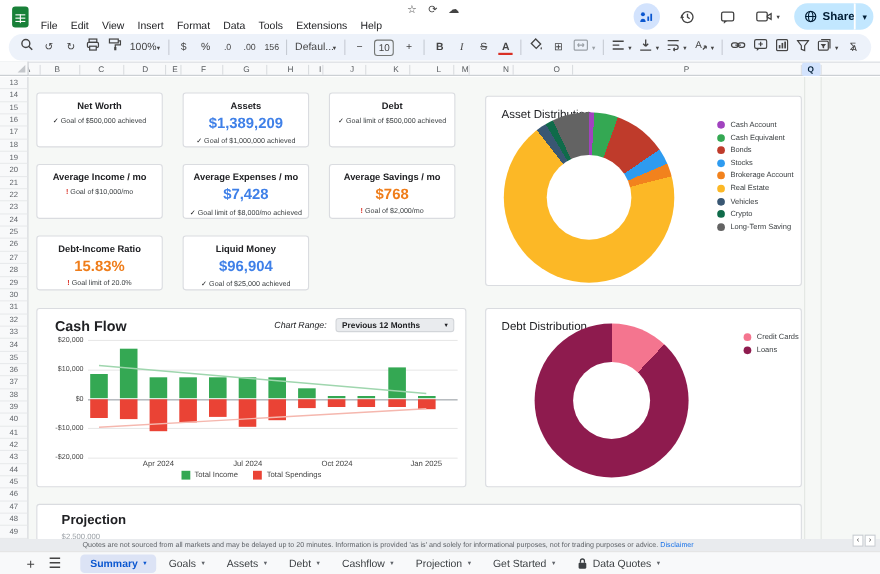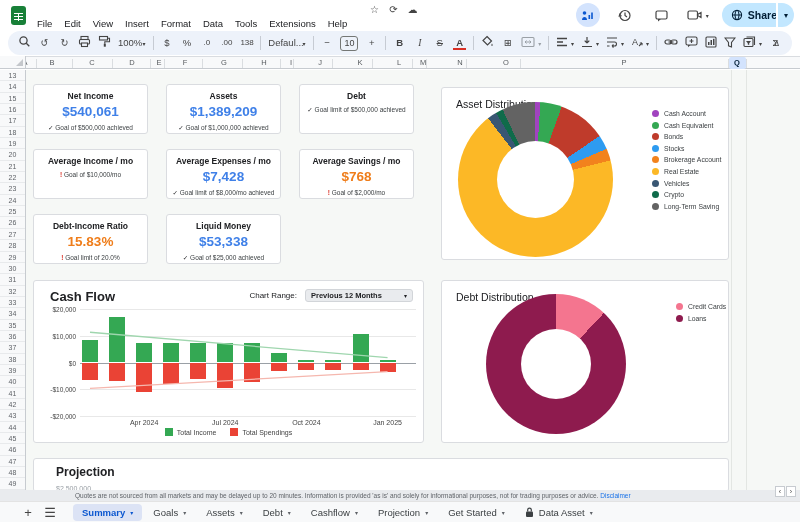--- a/index.html
+++ b/index.html
@@ -67,21 +67,21 @@
 
   .donut { position:absolute; border-radius:50%; }
   .donut-hole { position:absolute; background:#fff; border-radius:50%; }
   .legend { position:absolute; }
   .legend-item { display:flex; align-items:center; margin-bottom:4.6px; }
   .legend-dot { width:7px; height:7px; border-radius:50%; margin-right:5px; flex:none; }
   .legend-label { font-size:6.8px; color:#3c4043; white-space:nowrap; }
 
   
   .range-row { position:absolute; right:10px; top:8px; display:flex; align-items:center; gap:8px; }
-  .range-label { font-size:8px; color:#202124; }
+  .range-label { font-size:8px; color:#202124;font-style:italic; }
   .range-dd { width:108px; height:13px; background:#e9ebee; border:1px solid #d2d5d9; border-radius:3px;
               display:flex; align-items:center; justify-content:space-between; padding:0 5px; }
   .range-dd .val { font-size:7.5px; color:#202124; font-weight:bold; }
   .range-dd .caret { font-size:6px; color:#202124; }
   .gridline { position:absolute; height:1px; background:#e8e8e8; left:46px; width:336px; }
   .gridline.zero { background:#9aa0a6; }
   .ytick { position:absolute; width:40px; text-align:right; font-size:6.5px; color:#444; left:2px; transform:translateY(-50%); }
   .bar { position:absolute; width:16px; }
   .xtick { position:absolute; font-size:7px; color:#444; transform:translateX(-50%); }
   .cf-legend { position:absolute; left:0; right:0; display:flex; justify-content:center; gap:14px; }
@@ -187,21 +187,21 @@
           <path d="M9.5 3.2h2v3.5H6.8v2" fill="none" stroke="#444" stroke-width="1.1"></path>
           <rect x="5.8" y="8.7" width="2" height="3" fill="#444"></rect>
         </svg></span>
     <span class="tb">100%</span>
       <span class="tb-caret">▾</span>
     <span class="tb-sep"></span>
     <span class="tb">$</span>
     <span class="tb">%</span>
     <span class="tb small">.0</span>
     <span class="tb small">.00</span>
-    <span class="tb small">138</span>
+    <span class="tb small">156</span>
     <span class="tb-sep"></span>
     <span class="tb">Defaul...</span>
       <span class="tb-caret">▾</span>
     <span class="tb-sep"></span>
     <span class="tb">−</span>
     <span class="fontsize-box">10</span>
     <span class="tb">+</span>
     <span class="tb-sep"></span>
     <span class="tb b">B</span>
     <span class="tb i">I</span>
@@ -345,22 +345,21 @@
       <div class="rownum">48</div>
       <div class="rownum">49</div>
     </div>
 
   <div class="sheet">
     <div class="vline" style="left:705px"></div>
     <div class="vline" style="left:720px"></div>
 
     <div id="kpi-root">
         <div class="card kpi-card" style="left: 7px; top: 14px;">
-          <div class="kpi-title">Net Income</div>
-          <div class="kpi-value" style="color: rgb(63, 128, 232);">$540,061</div>
+          <div class="kpi-title">Net Worth</div>
           <div class="kpi-goal"><span class="ok">✓ </span>Goal of $500,000 achieved</div>
         </div>
         <div class="card kpi-card" style="left: 140px; top: 14px;">
           <div class="kpi-title">Assets</div>
           <div class="kpi-value" style="color: rgb(63, 128, 232);">$1,389,209</div>
           <div class="kpi-goal"><span class="ok">✓ </span>Goal of $1,000,000 achieved</div>
         </div>
         <div class="card kpi-card" style="left: 273px; top: 14px;">
           <div class="kpi-title">Debt</div>
           <div class="kpi-goal"><span class="ok">✓ </span>Goal limit of $500,000 achieved</div>
@@ -379,21 +378,21 @@
           <div class="kpi-value" style="color: rgb(239, 125, 26);">$768</div>
           <div class="kpi-goal"><span class="warn">! </span>Goal of $2,000/mo</div>
         </div>
         <div class="card kpi-card" style="left: 7px; top: 144px;">
           <div class="kpi-title">Debt-Income Ratio</div>
           <div class="kpi-value" style="color: rgb(239, 125, 26);">15.83%</div>
           <div class="kpi-goal"><span class="warn">! </span>Goal limit of 20.0%</div>
         </div>
         <div class="card kpi-card" style="left: 140px; top: 144px;">
           <div class="kpi-title">Liquid Money</div>
-          <div class="kpi-value" style="color: rgb(63, 128, 232);">$53,338</div>
+          <div class="kpi-value" style="color: rgb(63, 128, 232);">$96,904</div>
           <div class="kpi-goal"><span class="ok">✓ </span>Goal of $25,000 achieved</div>
         </div>
       </div>
 
     <div class="card" style="left:415px; top:17px; width:288px; height:173px;">
       <div class="card-title" style="position:absolute; left:14px; top:10px;">Asset Distribution</div>
       <div class="donut" id="asset-donut" style="left: 16px; top: 14px; width: 155px; height: 155px; background: conic-gradient(rgb(161, 67, 191) 0%, rgb(161, 67, 191) 1%, rgb(52, 168, 83) 1%, rgb(52, 168, 83) 5.5%, rgb(191, 59, 43) 5.5%, rgb(191, 59, 43) 15.5%, rgb(46, 155, 240) 15.5%, rgb(46, 155, 240) 18.5%, rgb(242, 130, 29) 18.5%, rgb(242, 130, 29) 21%, rgb(252, 184, 38) 21%, rgb(252, 184, 38) 89.5%, rgb(57, 87, 115) 89.5%, rgb(57, 87, 115) 91.5%, rgb(15, 107, 74) 91.5%, rgb(15, 107, 74) 93%, rgb(99, 99, 99) 93%, rgb(99, 99, 99) 100%);"></div>
       <div class="donut-hole" style="left:55px; top:53px; width:77px; height:77px;"></div>
       <div class="legend" id="asset-legend" style="left:210px; top:22px;">
           <div class="legend-item">
@@ -561,19 +560,19 @@
         </div>
         <div class="tab">
           <span>Get Started</span>
           <span class="caret">▾</span>
         </div>
         <div class="tab">
           <svg width="9" height="11" viewBox="0 0 9 11" class="lock-svg">
             <rect x="1" y="4.5" width="7" height="5.5" rx="1" fill="#3c4043"></rect>
             <path d="M2.7 4.5V3a1.8 1.8 0 013.6 0v1.5" fill="none" stroke="#3c4043" stroke-width="1.2"></path>
           </svg>
-          <span>Data Asset</span>
+          <span>Data Quotes</span>
           <span class="caret">▾</span>
         </div>
       </div>
   </div>
 
 </div>
 
 </body></html>

